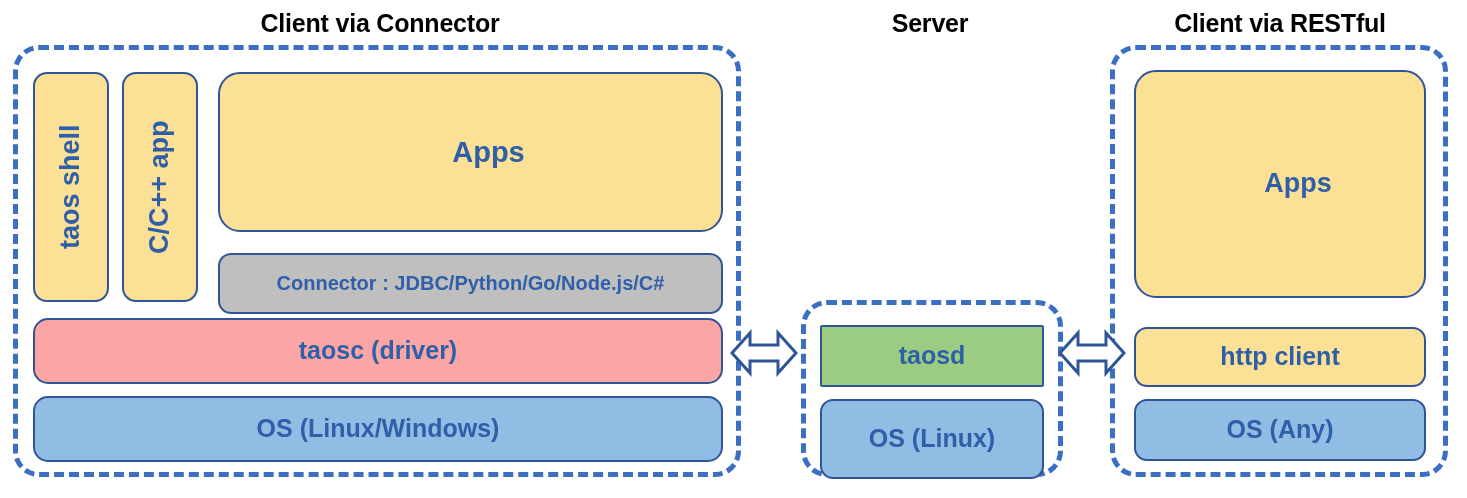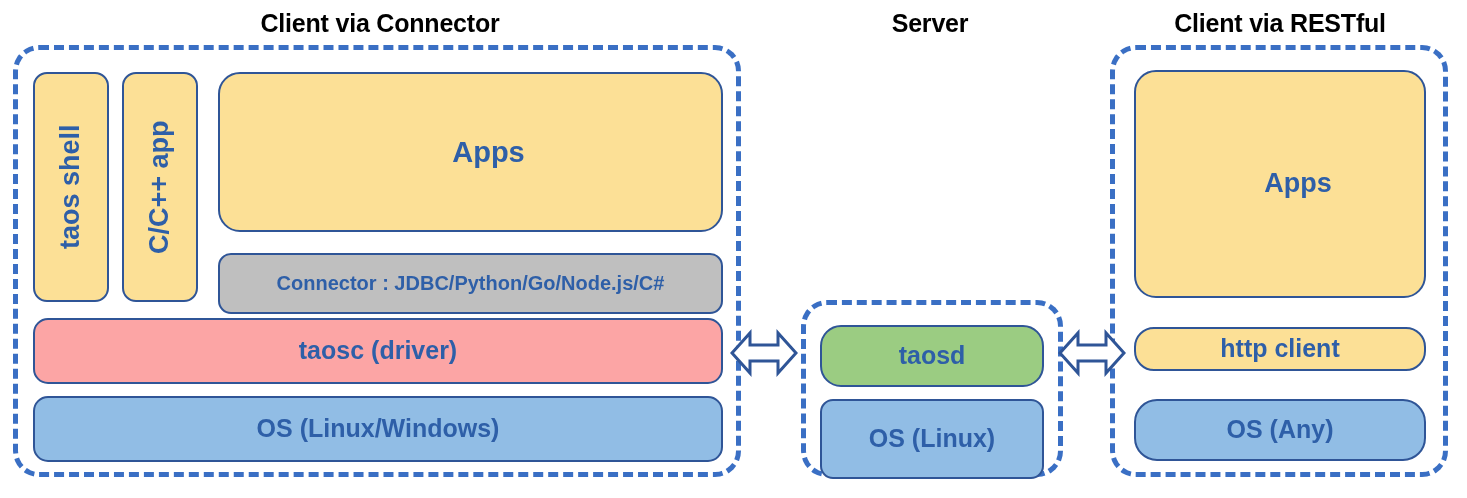--- a/index.html
+++ b/index.html
@@ -78,27 +78,27 @@
 
   
   #box-taos-shell { left: 33px;  top: 72px;  width: 76px;  height: 230px; font-size: 27px; }
   #box-cpp-app    { left: 122px; top: 72px;  width: 76px;  height: 230px; font-size: 27px; }
   #box-apps-left  { left: 218px; top: 72px;  width: 505px; height: 160px; font-size: 29px; border-radius: 22px; }
   #box-connector  { left: 218px; top: 241px; width: 505px; height: 61px;  font-size: 20px; border-radius: 13px; margin-top: 12px; }
   #box-taosc      { left: 33px;  top: 318px; width: 690px; height: 66px;  font-size: 25px; border-radius: 15px; }
   #box-os-linwin  { left: 33px;  top: 396px; width: 690px; height: 66px;  font-size: 25px; border-radius: 15px; }
 
   
-  #box-taosd      { left: 820px; top: 325px; width: 224px; height: 62px; font-size: 25px; border-radius: 21px; }
+  #box-taosd      { left: 820px; top: 325px; width: 224px; height: 62px; font-size: 25px; border-radius: 2px; }
   #box-os-linux   { left: 820px; top: 399px; width: 224px; height: 80px; font-size: 25px; border-radius: 13px; }
 
   
   #box-apps-rest  { left: 1134px; top: 70px;  width: 292px; height: 228px; font-size: 27px; border-radius: 22px; }
-  #box-http       { left: 1134px; top: 327px; width: 292px; height: 44px;  font-size: 25px; border-radius: 20px; }
-  #box-os-any     { left: 1134px; top: 399px; width: 292px; height: 62px;  font-size: 25px; border-radius: 23px; }
+  #box-http       { left: 1134px; top: 327px; width: 292px; height: 60px;  font-size: 25px; border-radius: 13px; }
+  #box-os-any     { left: 1134px; top: 399px; width: 292px; height: 62px;  font-size: 25px; border-radius: 13px; }
 
   
   .arrow {
     position: absolute;
     width: 68px;
     height: 56px;
   }
   #arrow-left  { left: 730px;  top: 325px; }
   #arrow-right { left: 1058px; top: 325px; }
   .arrow svg { display: block; width: 100%; height: 100%; }

